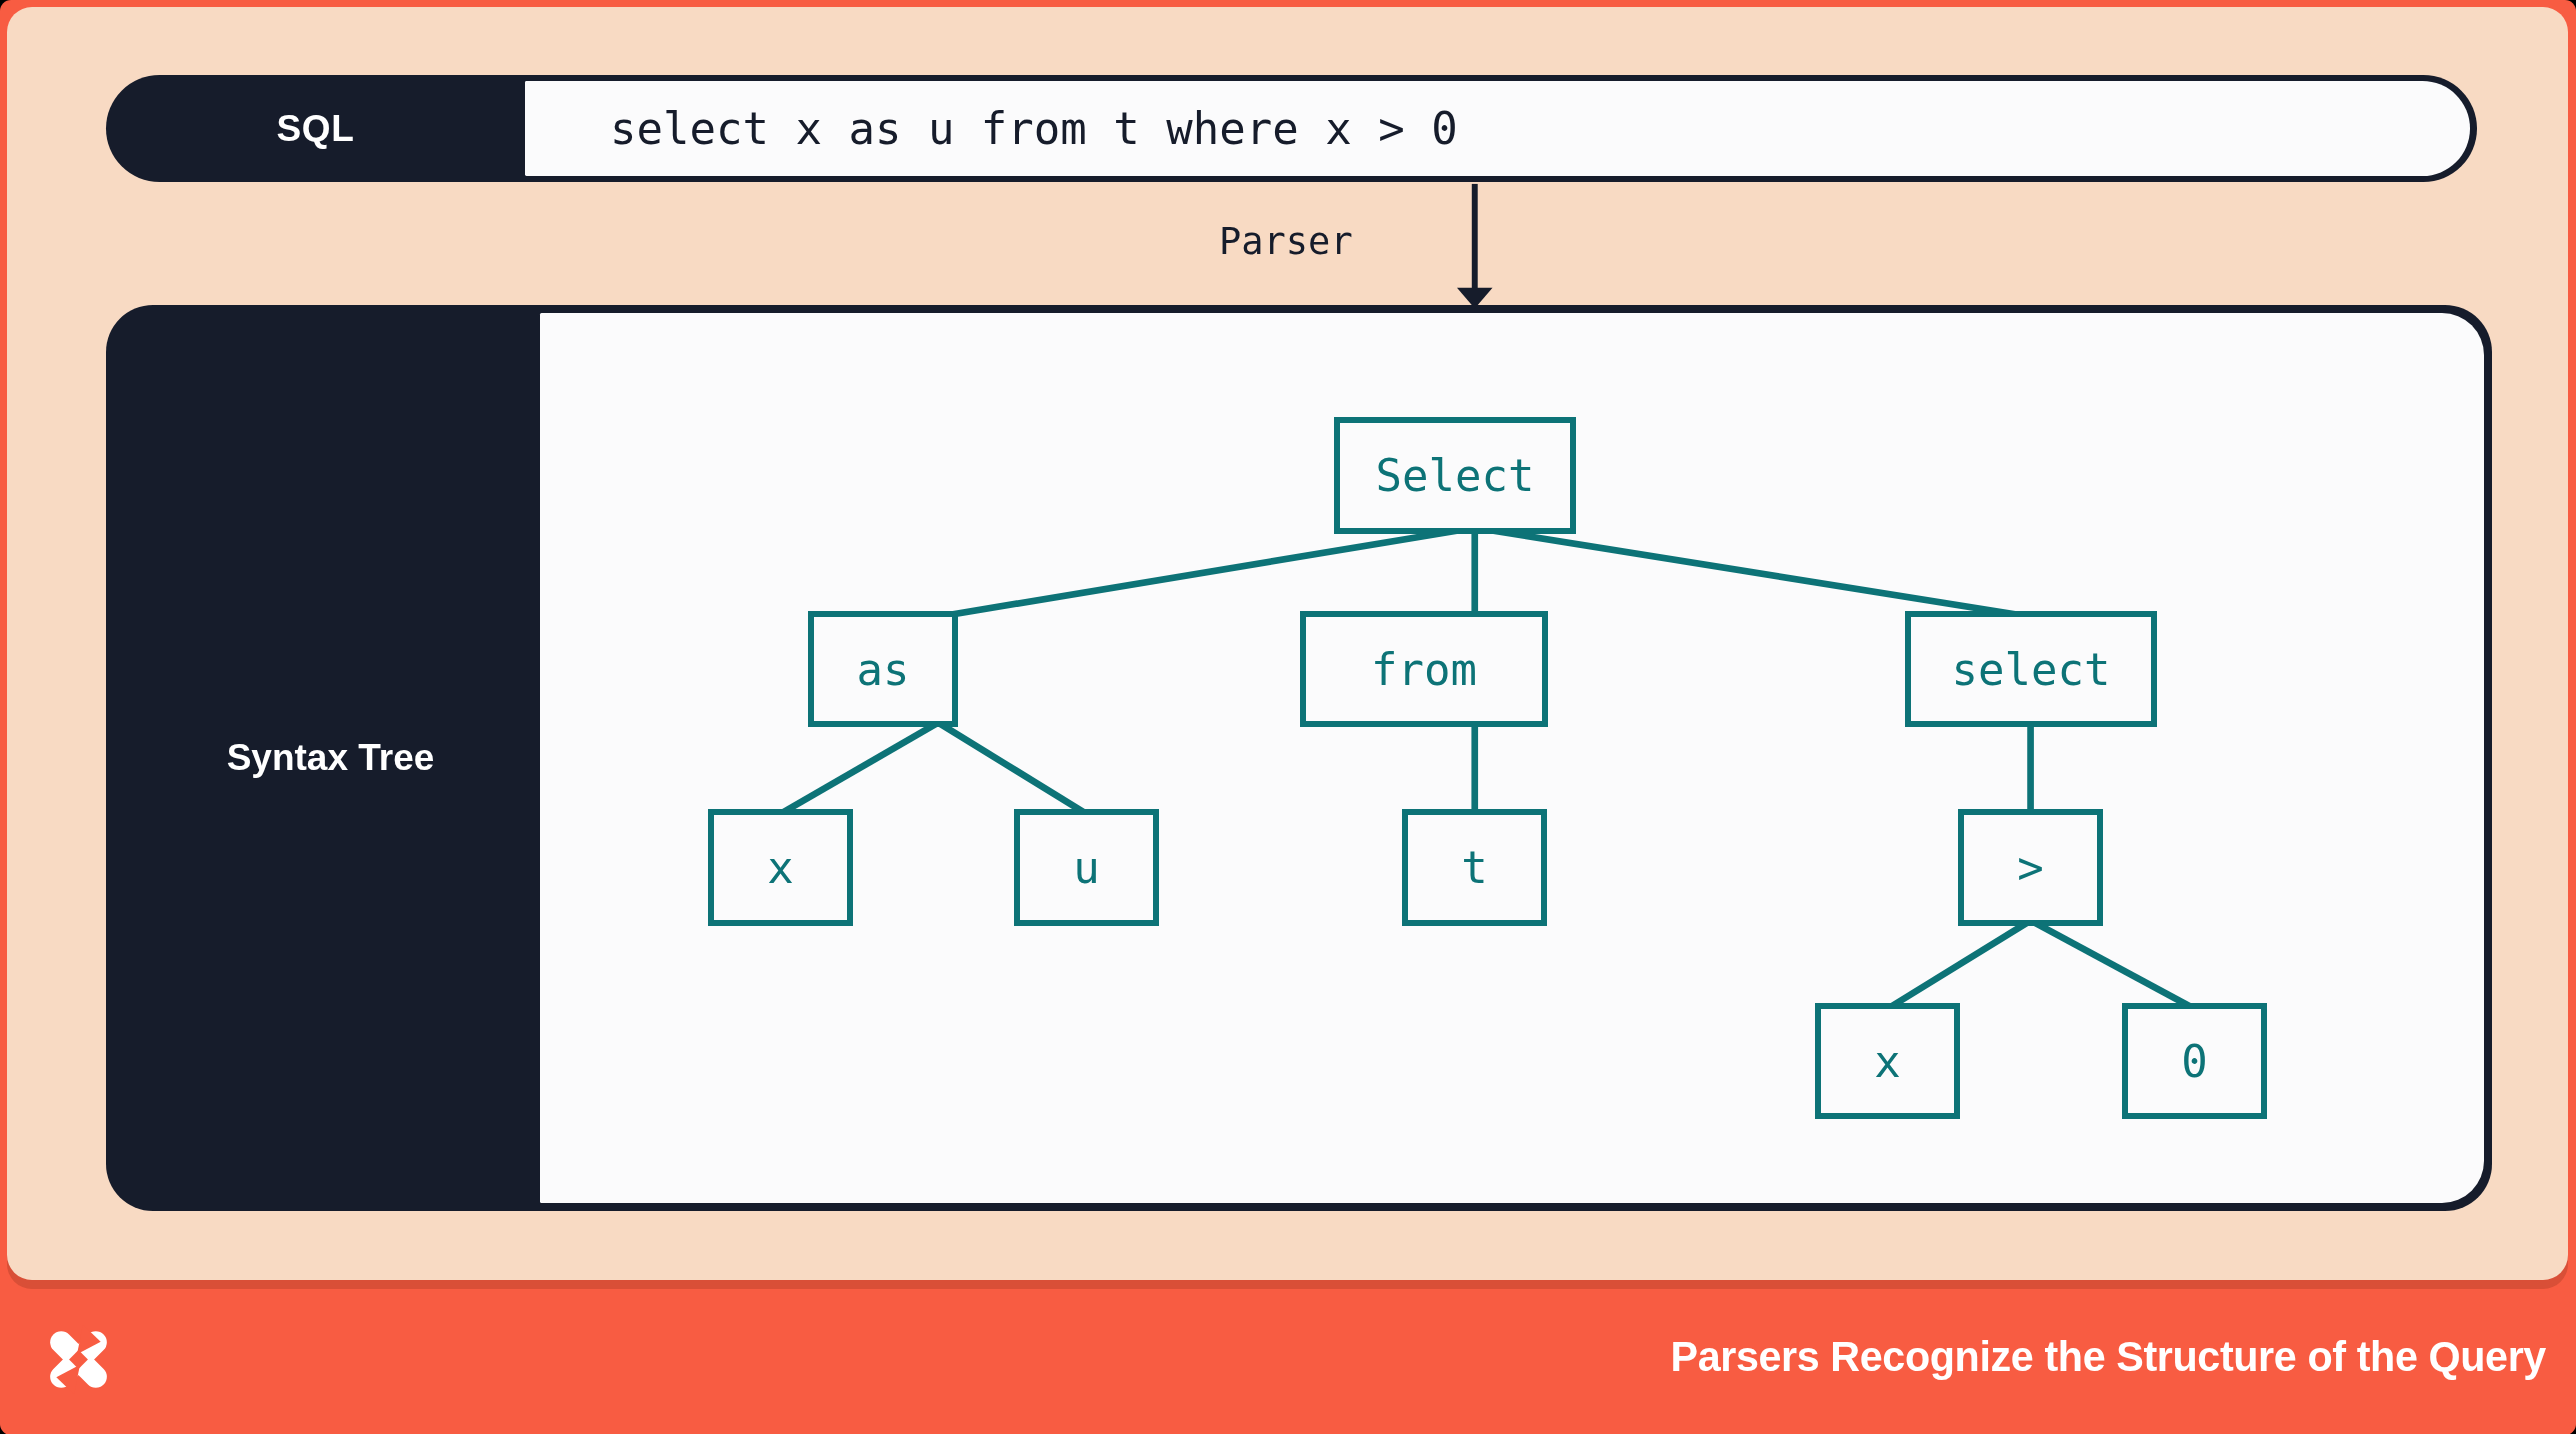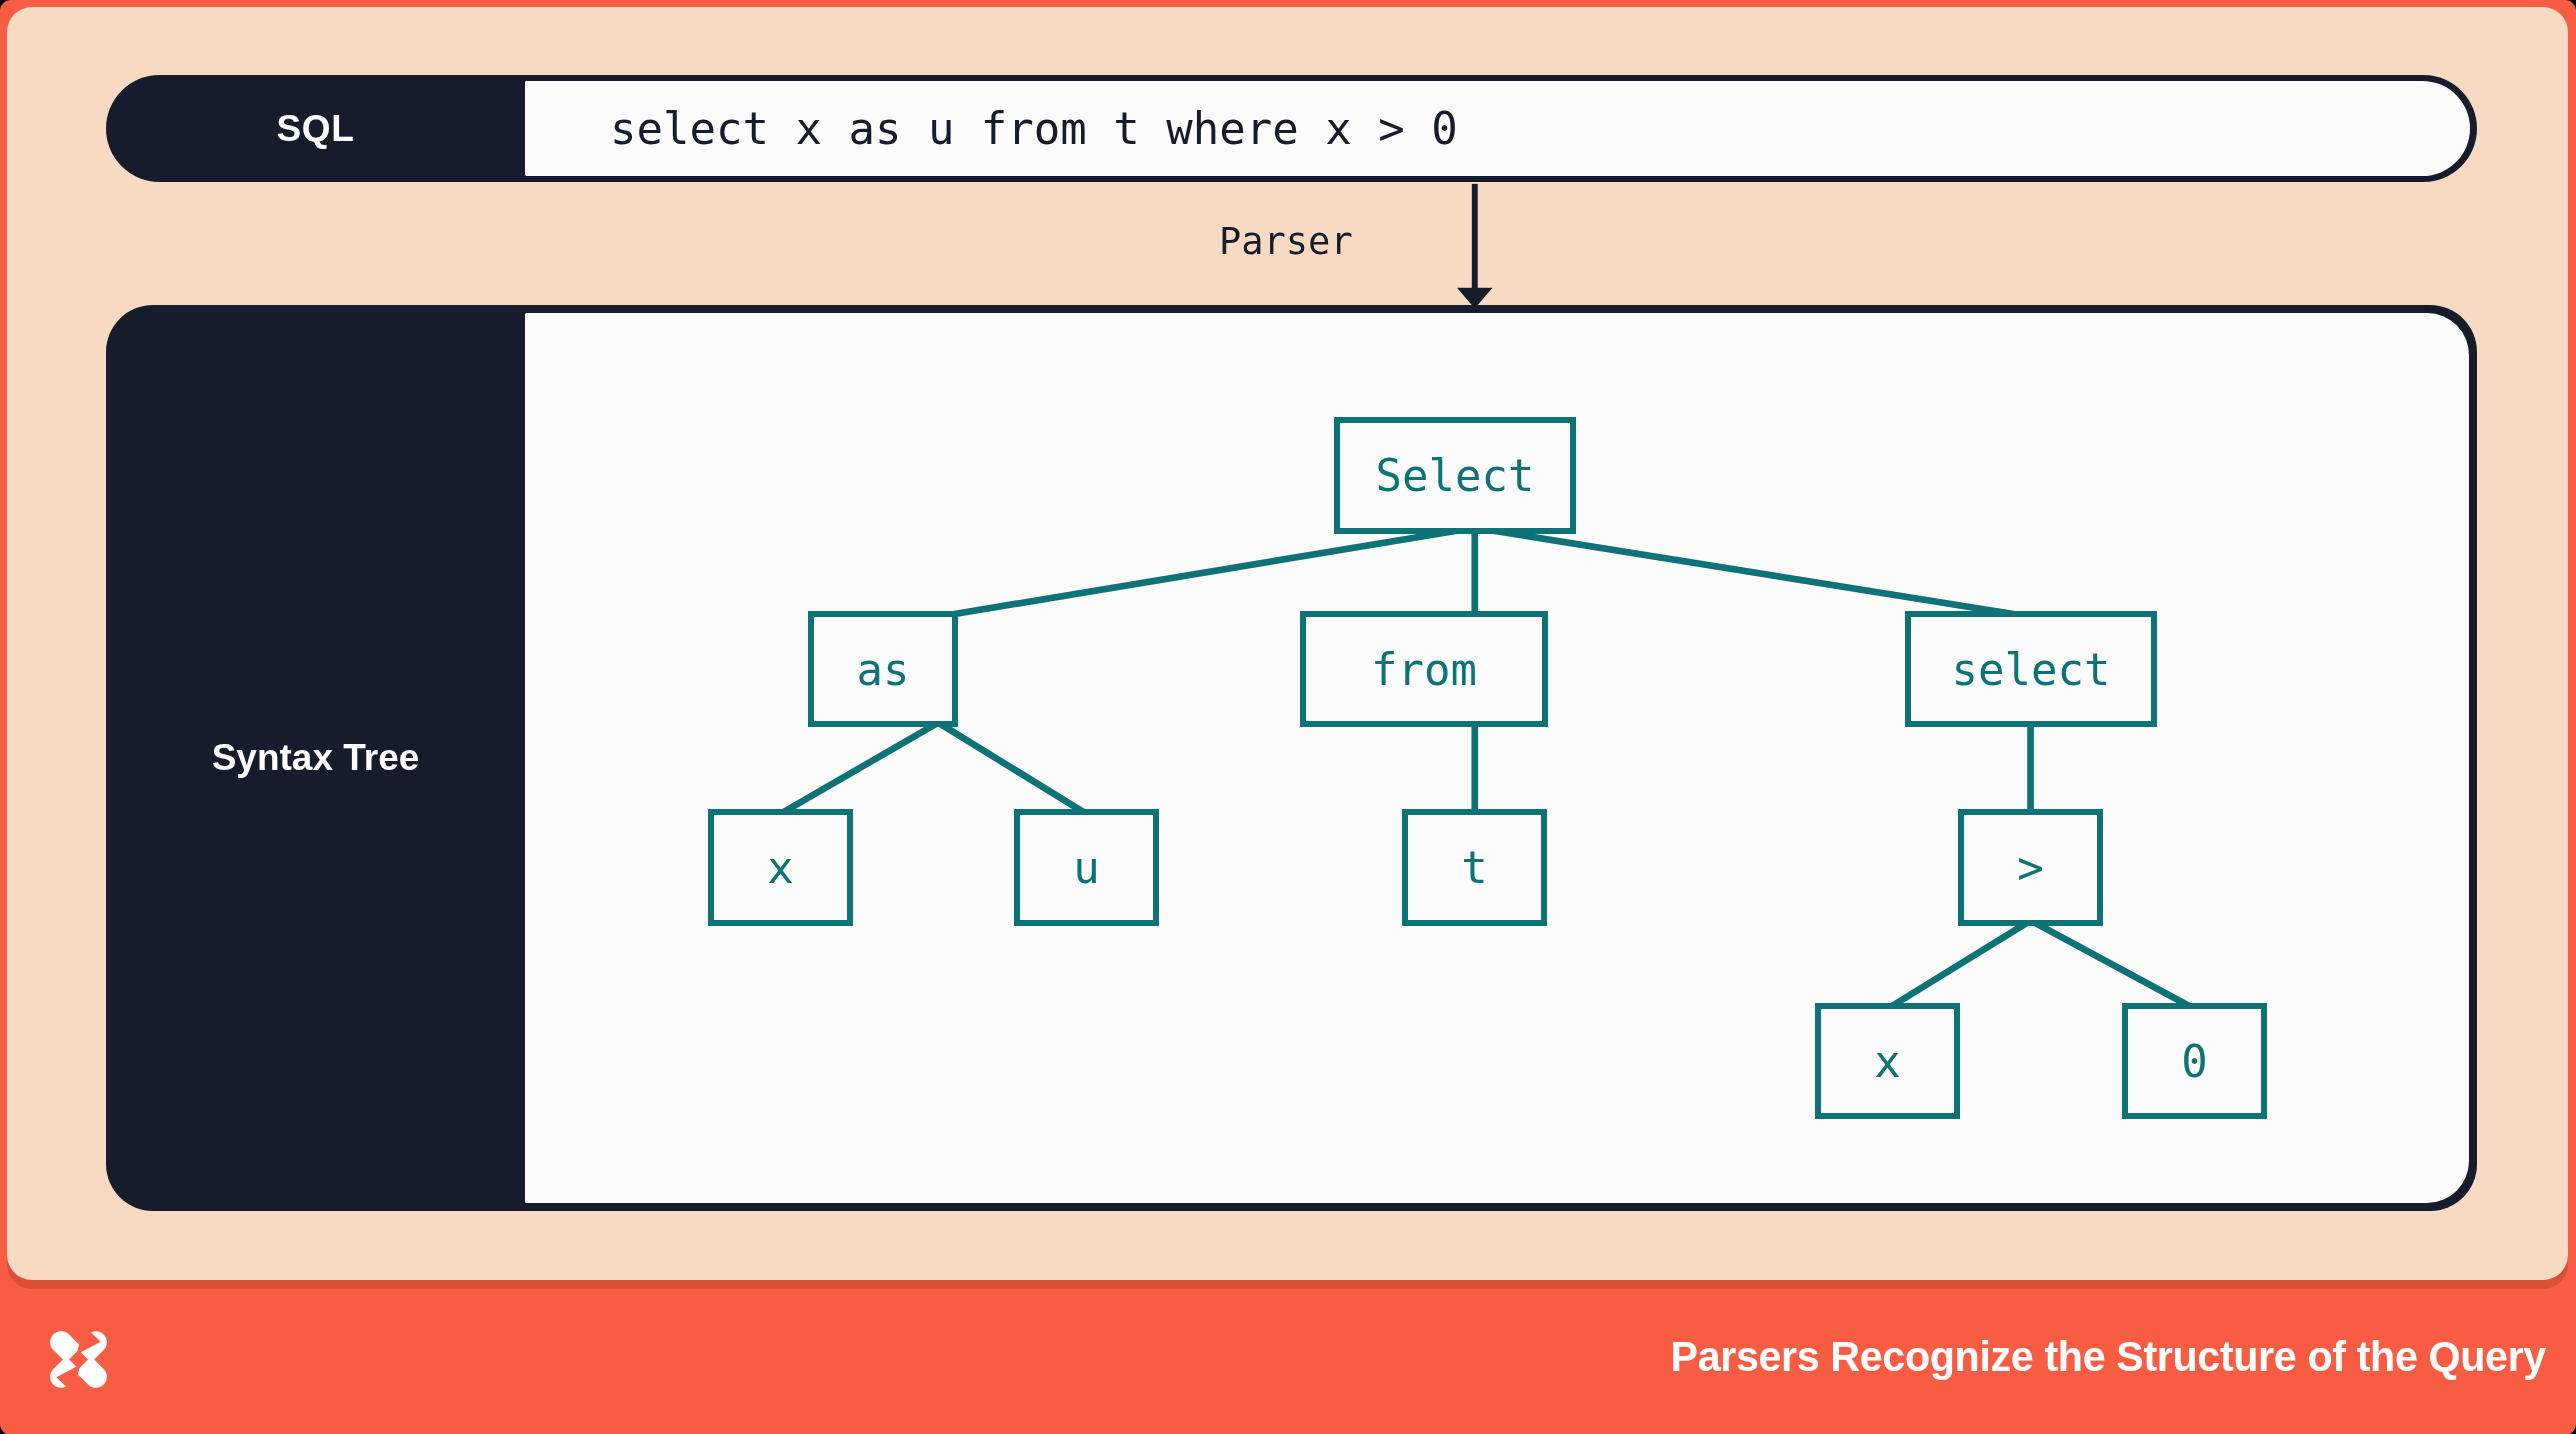--- a/index.html
+++ b/index.html
@@ -20,21 +20,21 @@
        padding-left:85px;font-family:"DejaVu Sans Mono",monospace;
        font-size:44px;color:#161C2B;white-space:pre;}
 
   
   .parser-label{position:absolute;left:1219px;top:220px;width:222px;height:44px;
        line-height:44px;text-align:left;font-family:"DejaVu Sans Mono",monospace;
        font-size:37px;color:#161C2B;}
 
   
   .tree-panel{position:absolute;left:106px;top:305px;width:2371px;height:906px;
-       background:#161C2B;border-radius:47px;display:flex;align-items:stretch;}
+       background:#161C2B;border-radius:47px;display:flex;align-items:stretch;padding-left:15px;}
   .tree-panel .bar-label{width:419px;display:flex;align-items:center;justify-content:center;
        color:#FFFFFF;font-size:37px;font-weight:700;}
   .tree-panel .panel-content{flex:1;margin:8.2px 8.2px 8.2px 0;background:#FBFBFC;
        border-radius:1.5px 42px 42px 1.5px;}
 
   
   svg.overlay{position:absolute;left:0;top:0;width:2576px;height:1435px;pointer-events:none;}
 
   
   .node{position:absolute;box-sizing:border-box;background:#FBFBFC;border:6.7px solid #0D7377;

